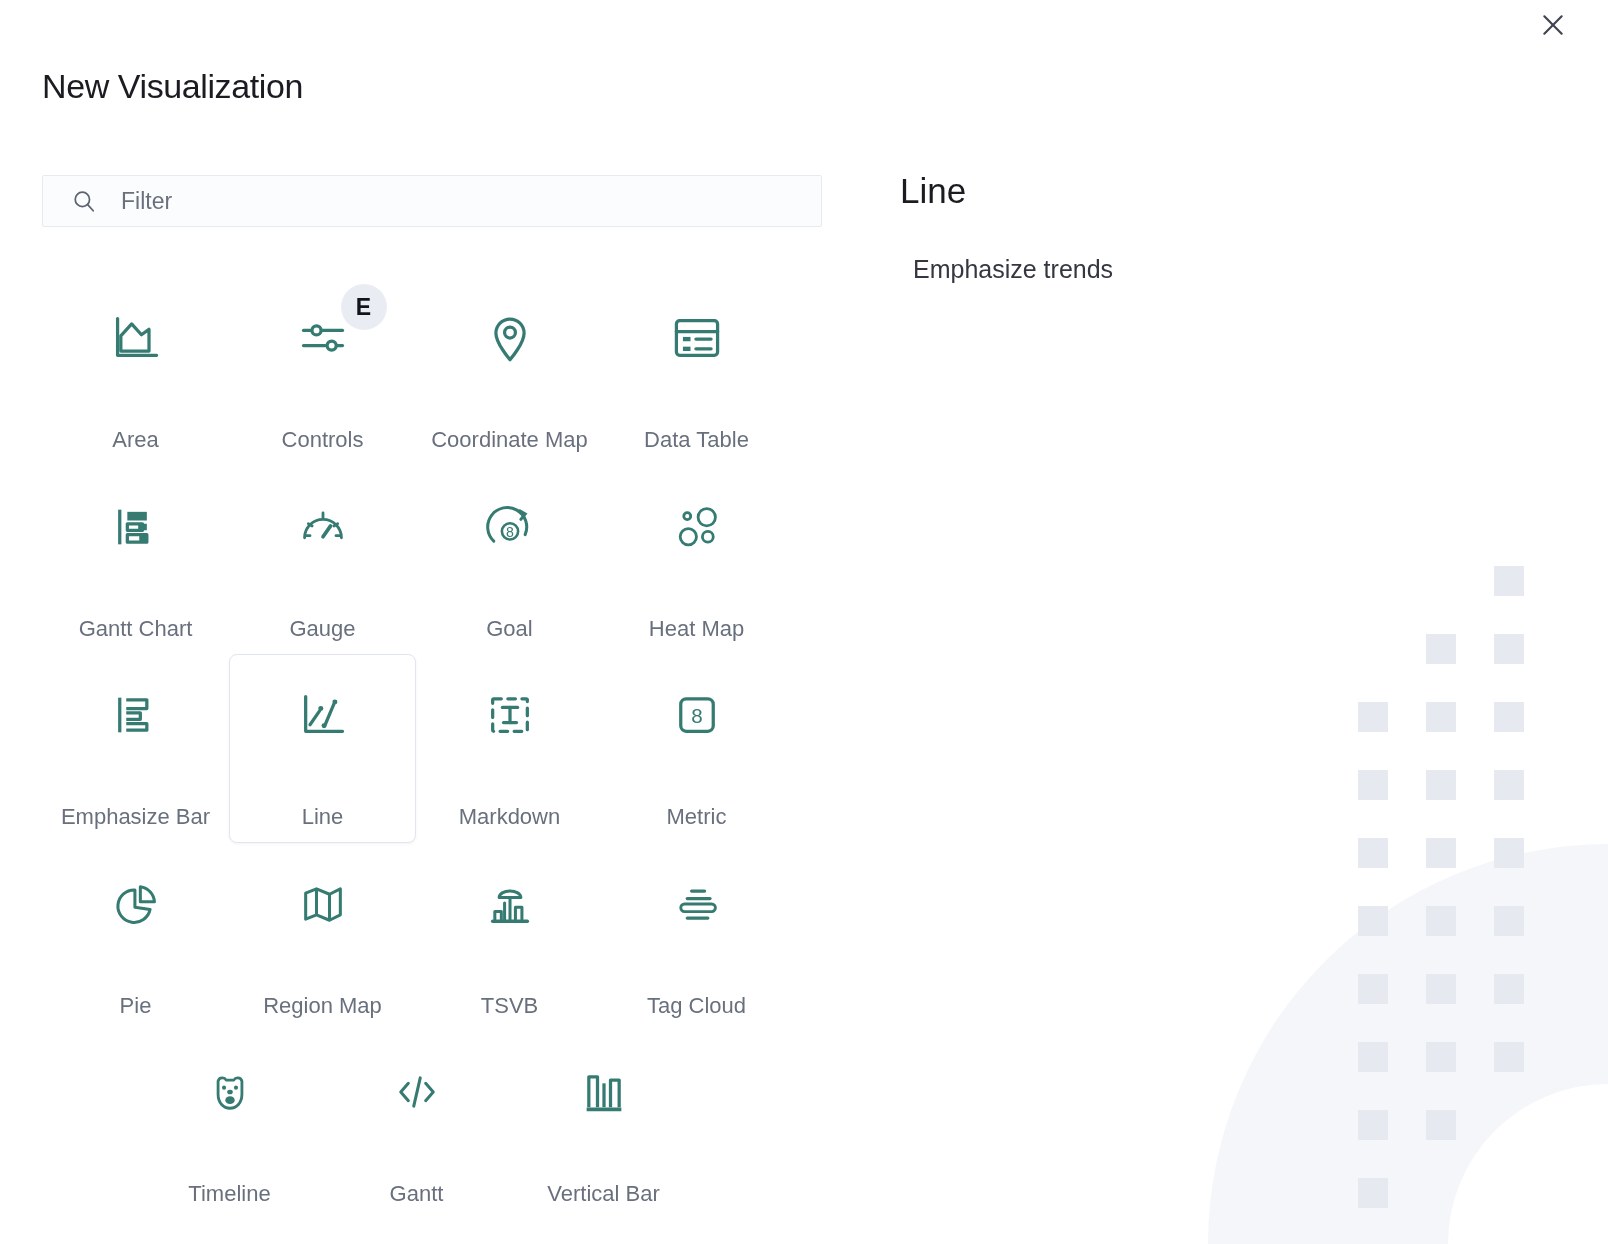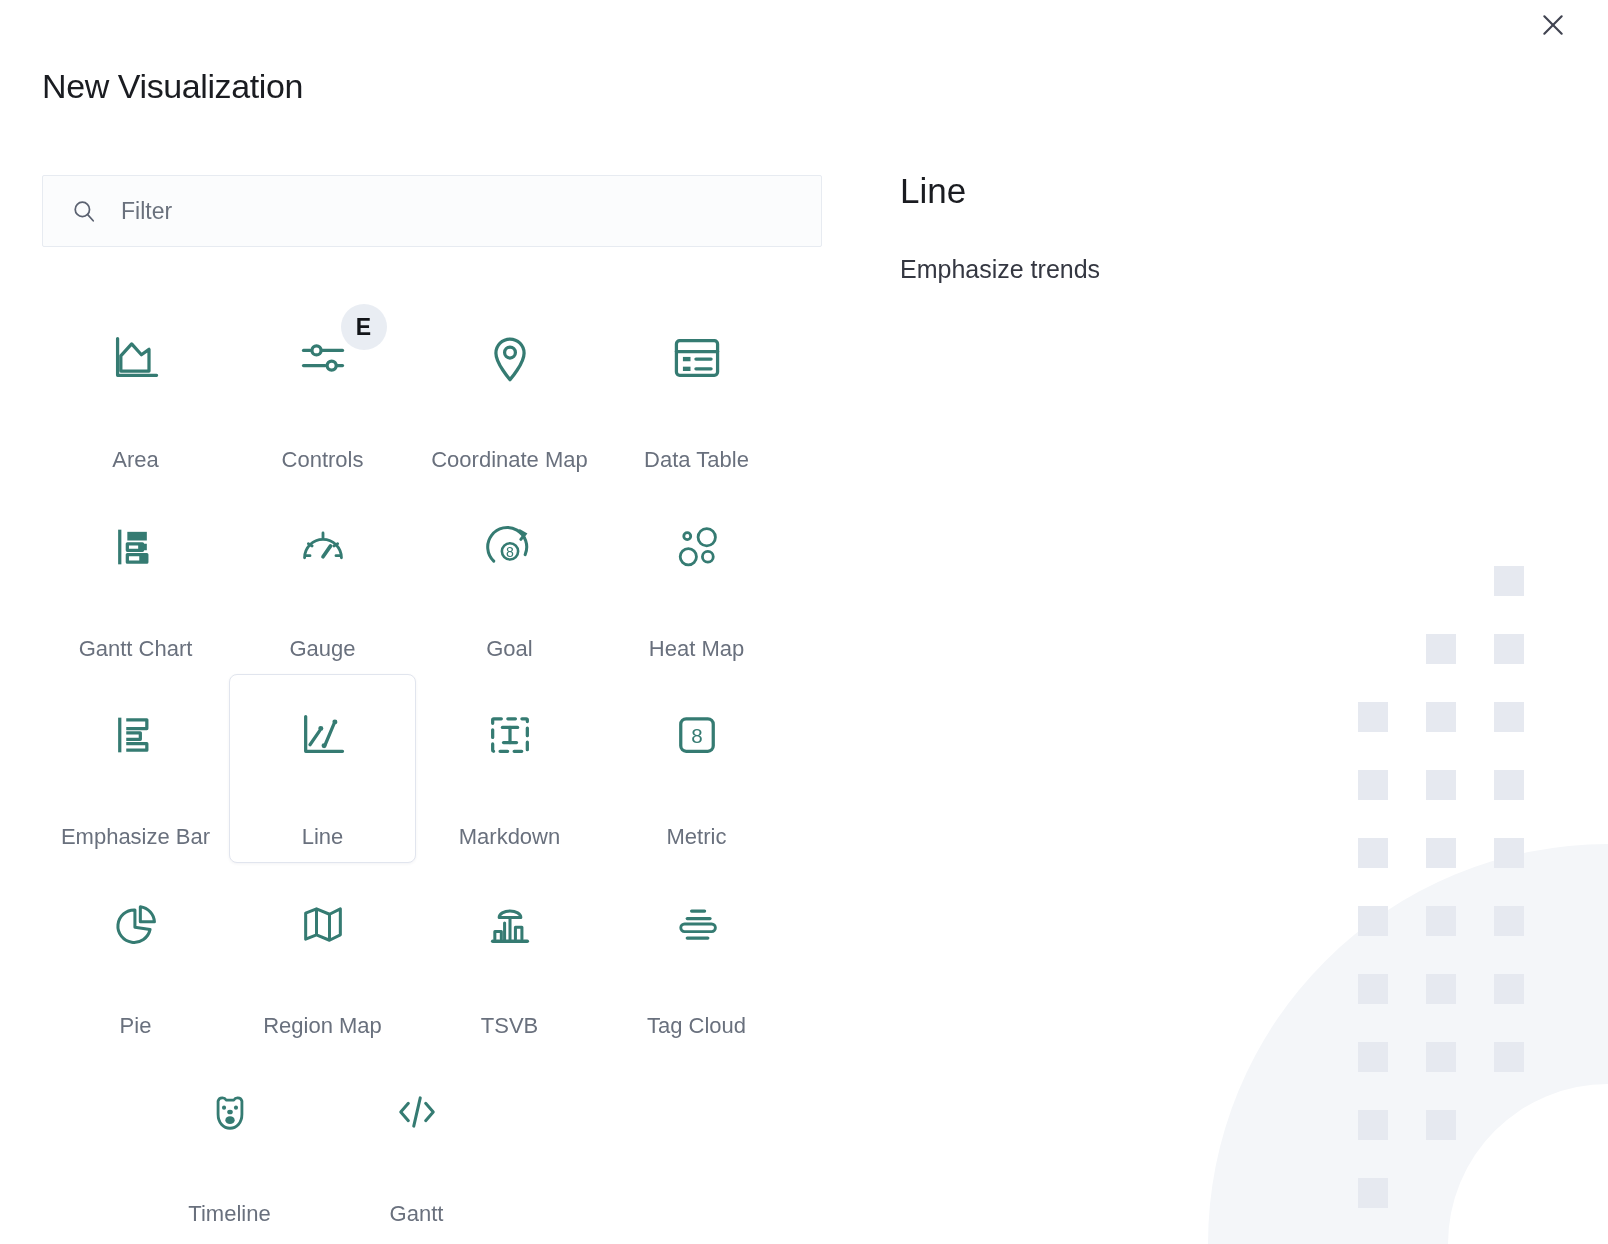--- a/index.html
+++ b/index.html
@@ -48,21 +48,21 @@
   
   #left-col {
     position: absolute;
     left: 42px; top: 175px;
     width: 780px;
   }
 
   
   #search-wrap {
     position: relative;
-    width: 780px; height: 72px;
+    width: 780px; height: 52px;
     background: #fbfcfd;
     border: 1px solid #e7ebf1;
     border-radius: 2px;
     display: flex; align-items: center;
   }
   #search-icon {
     position: absolute; left: 28px; top: 50%;
     transform: translateY(-50%);
     width: 26px; height: 26px;
   }
@@ -149,21 +149,21 @@
   #detail-title {
     font-size: 35px;
     font-weight: 400;
     color: #1a1c21;
     margin: 0 0 42px 0;
     line-height: 1.1;
   }
   #detail-desc {
     font-size: 25px;
     color: #343741;
-    margin: 0;
+    margin: 13px;
     line-height: 1.35;
   }
 </style>
 </head>
 <body>
 
 <div id="decor">
   <svg width="620" height="700" viewBox="0 0 620 700" xmlns="http://www.w3.org/2000/svg">
 
     <path d="M620 44 A 400 400 0 0 0 220 444 L 620 444 Z" fill="#f4f6f9" transform="translate(0,256)"></path>
@@ -438,19 +438,30 @@
       <span class="vis-icon">
         <svg width="52" height="52" viewBox="0 0 48 48" fill="none" stroke="#357b72" stroke-width="2.8" stroke-linecap="round" stroke-linejoin="round">
           <path d="M16 16 L9 24 L16 32"></path>
           <path d="M32 16 L39 24 L32 32"></path>
           <line x1="27" y1="11" x2="21" y2="37"></line>
         </svg>
       </span>
       <span class="vis-label">Gantt</span>
     </div>
 
+    <div class="vis-card">
+      <span class="vis-icon">
+        <svg width="52" height="52" viewBox="0 0 48 48" fill="none" stroke="#357b72" stroke-width="3" stroke-linejoin="round">
+          <path d="M10 38 V10 H18 V38"></path>
+          <line x1="24" y1="38" x2="24" y2="16"></line>
+          <path d="M30 38 V13 H38 V38"></path>
+          <line x1="8" y1="40" x2="40" y2="40" stroke-width="3.4"></line>
+        </svg>
+      </span>
+      <span class="vis-label">Vertical Bar</span>
+    </div>
   </div>
 </div>
 
 <div id="detail-panel">
   <h2 id="detail-title">Line</h2>
   <p id="detail-desc">Emphasize trends</p>
 </div>
 
 </body></html>

